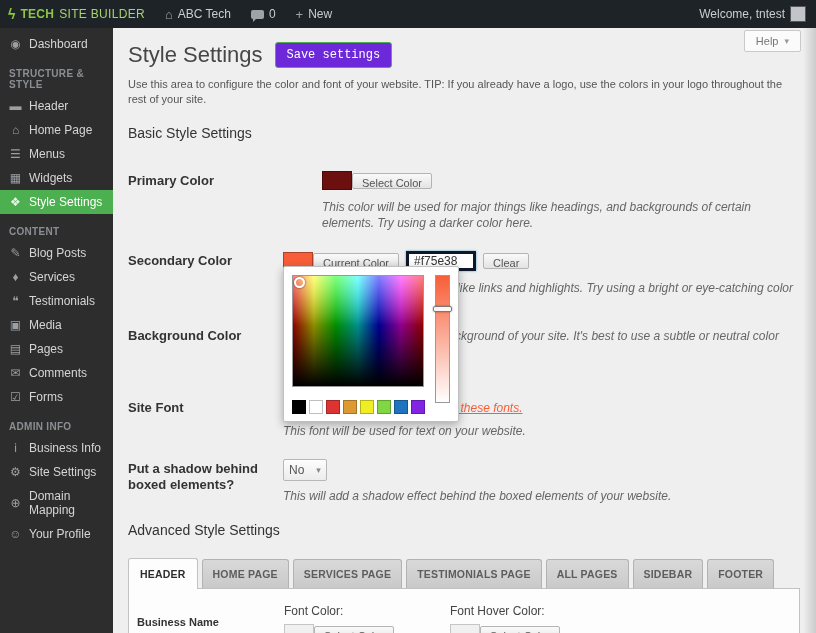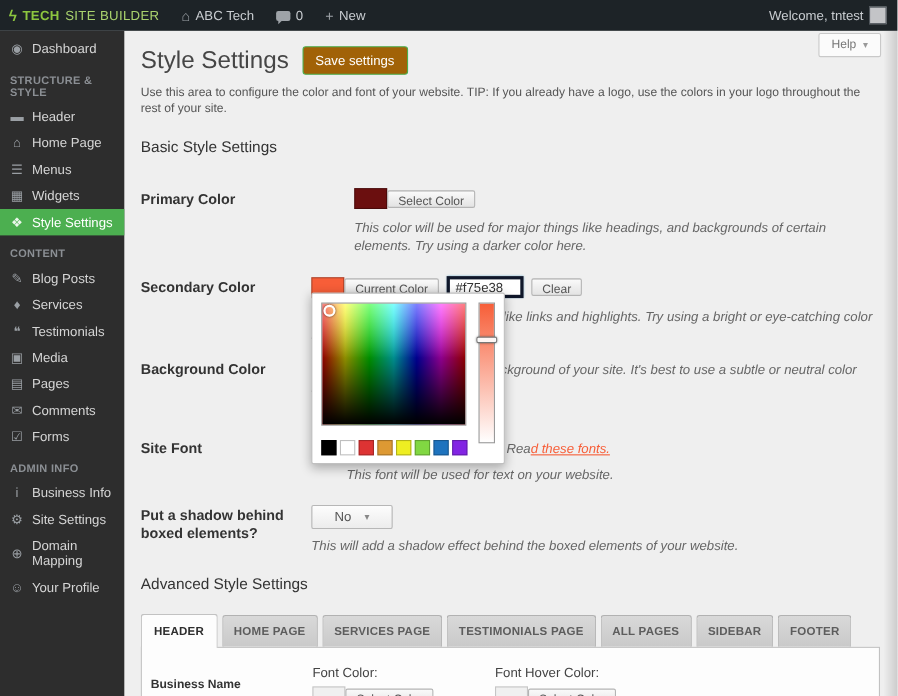--- a/index.html
+++ b/index.html
@@ -57,23 +57,23 @@
     position:absolute; top:30px; right:15px; z-index:20;
     background:#fbfbfb; border:1px solid #c9c9c9; border-radius:2px;
     padding:4px 11px; font-size:11px; color:#777; cursor:pointer;
     font-family:"Liberation Sans", sans-serif; display:flex; gap:6px; align-items:center;
   }
   .help-btn .caret { font-size:9px; color:#999; }
 
   .title-row { display:flex; align-items:center; gap:12px; margin-top:6px; }
   h1 { font-size:22px; font-weight:400; color:#464646; line-height:26px; }
   .save-btn {
-    background:#a16207; border:1px solid #4cae4c; color:#fff;
+    background:#6d28d9; border:1px solid #4cae4c; color:#fff;
     font-size:12px; padding:5px 11px; border-radius:3px; cursor:pointer;
-    font-family:Liberation Sans, sans-serif;
+    font-family:Liberation Mono, monospace;
   }
   .intro { margin-top:9px; font-size:11px; color:#555; line-height:15px; max-width:672px; }
 
   h3.section-head { margin-top:18px; font-size:14px; font-weight:normal; color:#333; }
 
   .form-row { display:flex; }
   .row-label { width:155px; flex:none; font-weight:bold; font-size:13px; color:#333; line-height:16px; padding-top:2px; }
   .row-control { flex:1; min-width:0; }
   .ctrl-line { display:flex; align-items:center; }
 
@@ -92,27 +92,27 @@
   .clear-btn { margin-left:7px; }
 
   .desc { font-style:italic; color:#666; font-size:12px; line-height:16px; margin-top:9px; max-width:658px; }
   .desc.flush { margin-top:2px; }
   .desc.tight { margin-top:7px; }
   .font-link { color:#f75e38; text-decoration:underline; cursor:pointer; }
 
   .row-primary   { margin-top:30px;gap:39px; }
   .row-secondary { margin-top:20px; }
   .row-background{ margin-top:14px; }
-  .row-sitefont  { margin-top:38px;gap:32px; }
+  .row-sitefont  { margin-top:38px; }
   .row-shadow    { margin-top:20px; }
   .adv-head      { margin-top:26px; }
 
   .select {
     display:inline-flex; align-items:center; gap:12px;
-    padding:3px 20px; border:1px solid #b7b7b7; border-radius:2px;
+    padding:3px 5px; border:1px solid #b7b7b7; border-radius:2px;
     background:linear-gradient(#fdfdfd,#ececec); color:#555; font-size:12px; cursor:pointer;
   }
   .select .caret { font-size:9px; color:#888; }
 
   
   .tabs { display:flex; align-items:flex-end; gap:4px; margin-top:20px; position:relative; z-index:2; }
   .tab {
     background:linear-gradient(#d9d9d9,#c9c9c9); border:1px solid #b2b2b2; border-bottom:none;
     border-radius:3px 3px 0 0; padding:8px 10px; font-size:10.5px; font-weight:bold;
     color:#5d5d5d; letter-spacing:.2px; cursor:pointer; white-space:nowrap;

